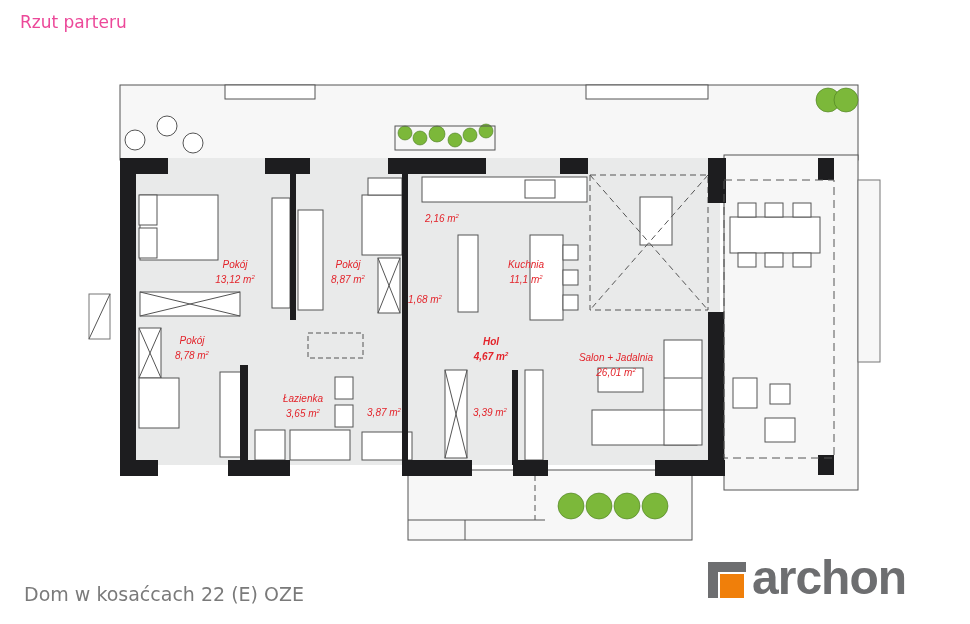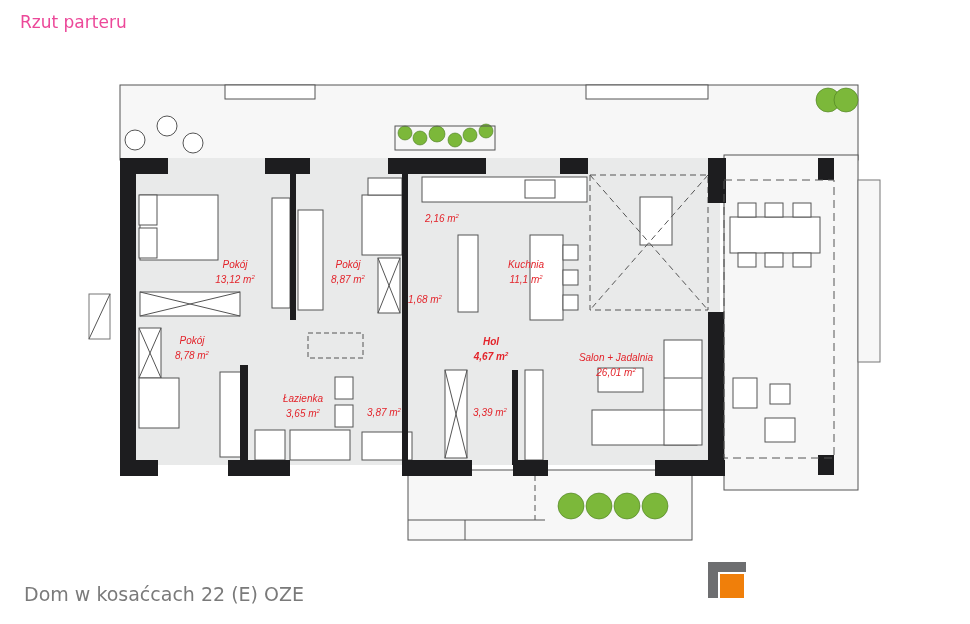--- a/index.html
+++ b/index.html
@@ -158,13 +158,14 @@
 <div class="lbl" style="left:490px;top:404px;"><span>3,39 m</span><sup>2</sup></div>
 
 <div class="title-bottom">Dom w kosaćcach 22 (E) OZE</div>
 
 <div class="logo">
   <div class="logo-mark">
     <div class="g1"></div>
       <div class="g2"></div>
       <div class="o"></div>
   </div>
+  <div class="logo-text">archon</div>
 </div>
 
 </body></html>

